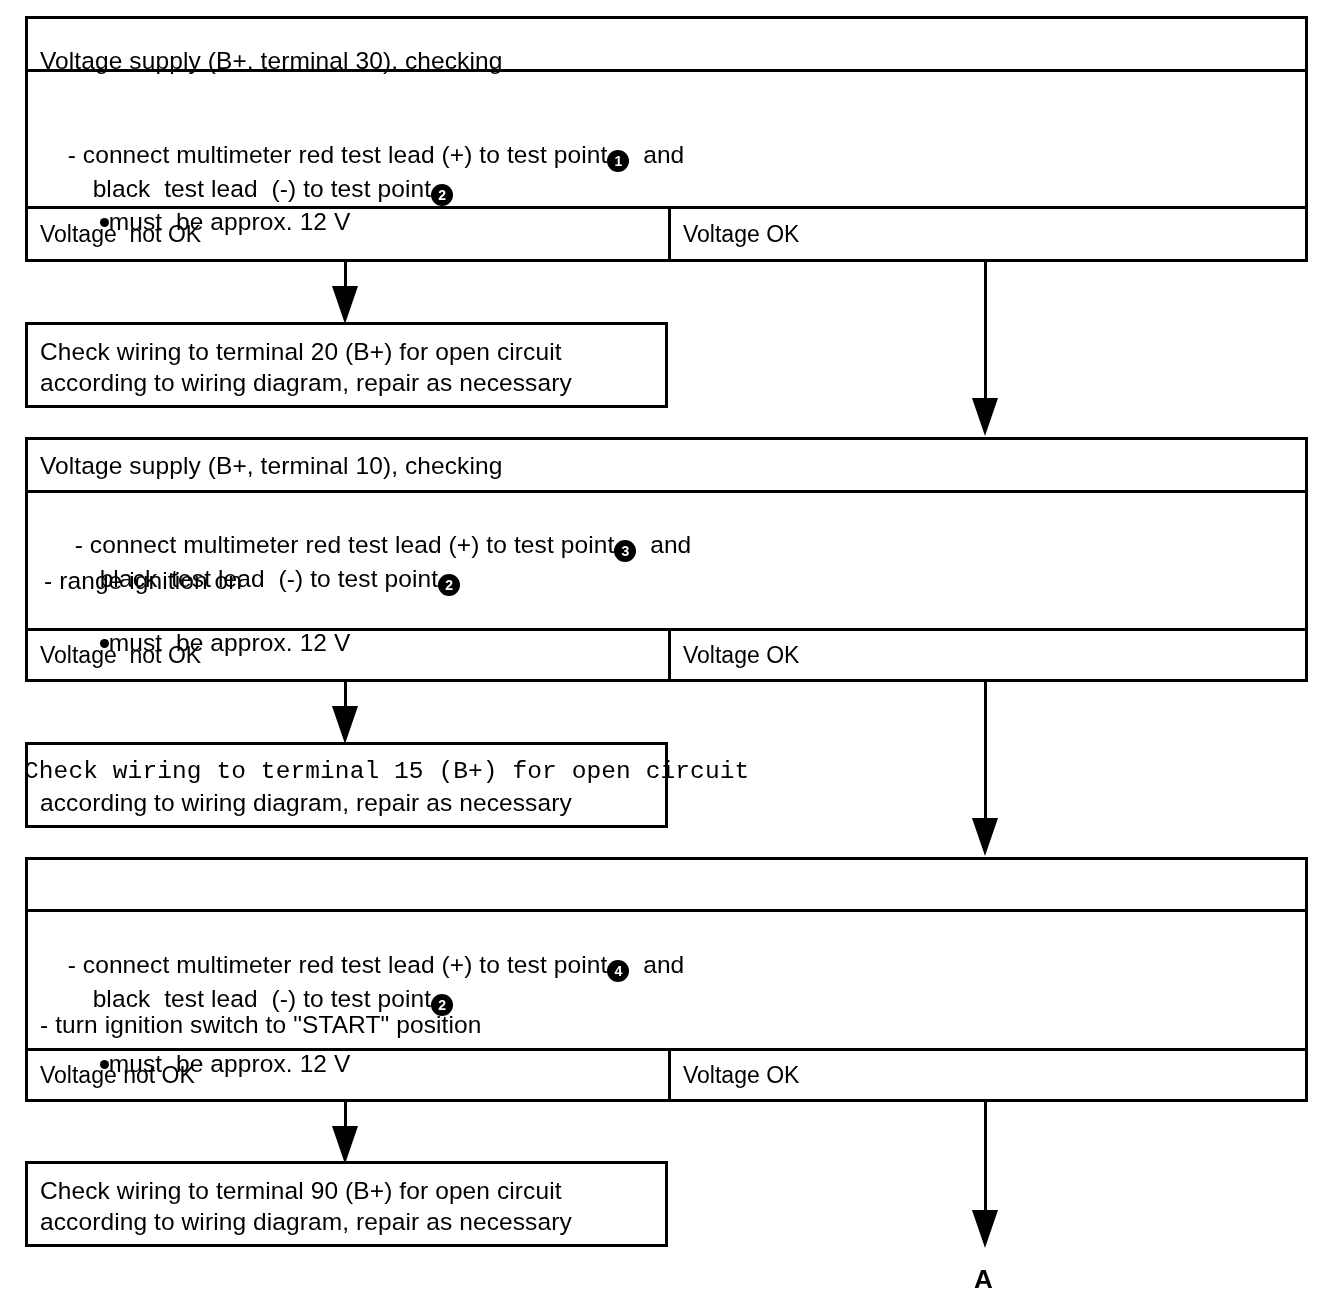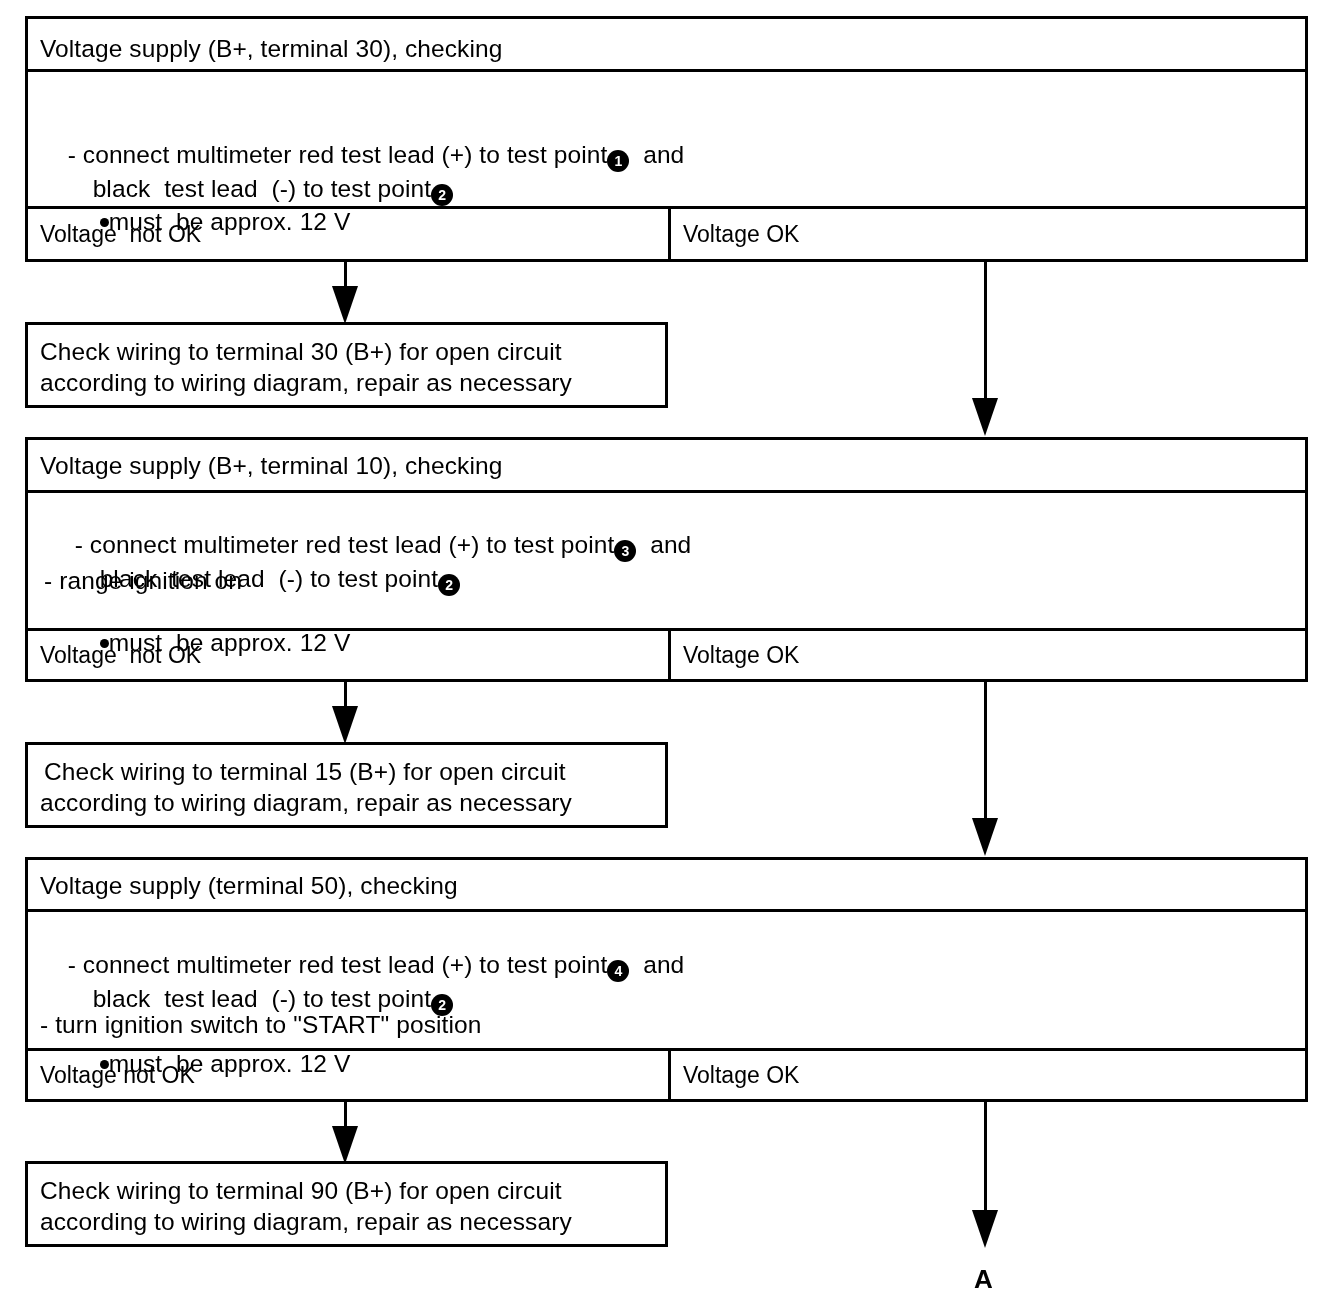--- a/index.html
+++ b/index.html
@@ -114,21 +114,21 @@
 <div class="stage">
 
   <div class="box" style="left:25px; top:16px; width:1283px; height:246px;"></div>
 
   <div class="hline" style="left:25px; top:69px; width:1283px;"></div>
 
   <div class="hline" style="left:25px; top:206px; width:1283px;"></div>
 
   <div class="vline" style="left:668px; top:206px; height:56px;"></div>
 
-  <div class="title-text" style="left:40px; top:34px;">Voltage supply (B+, terminal 30), checking</div>
+  <div class="title-text" style="left:40px; top:46px;">Voltage supply (B+, terminal 30), checking</div>
 
 
   <div class="body-text" style="left:40px; top:110px;">
     <span>- connect multimeter red test lead (+) to test point</span><span class="tp">1</span><span> &nbsp;<span>and</span></span>
   </div>
 
   <div class="body-text" style="left:65px; top:144px;">
     <span>black  test lead  (-) to test point</span><span class="tp">2</span>
   </div>
 
@@ -136,21 +136,21 @@
     <span class="dot"></span><span>must  be approx. 12 V</span>
   </div>
 
   <div class="small-head" style="left:40px; top:220px;">Voltage  not OK</div>
   <div class="small-head" style="left:683px; top:220px;">Voltage OK</div>
 
   <div class="arrow-shaft" style="left:344px; top:262px; height:36px;"></div>
   <div class="arrow-head" style="left:332px; top:286px;"></div>
 
   <div class="box" style="left:25px; top:322px; width:643px; height:86px;"></div>
-  <div class="body-text" style="left:40px; top:337px;">Check wiring to terminal 30 (B+) for open circuit</div>
+  <div class="body-text" style="left:40px; top:337px;">Check wiring to terminal 20 (B+) for open circuit</div>
   <div class="body-text" style="left:40px; top:368px;">according to wiring diagram, repair as necessary</div>
 
   <div class="arrow-shaft" style="left:984px; top:262px; height:138px;"></div>
   <div class="arrow-head" style="left:972px; top:398px;"></div>
 
   <div class="box" style="left:25px; top:437px; width:1283px; height:245px;"></div>
   <div class="hline" style="left:25px; top:490px; width:1283px;"></div>
   <div class="hline" style="left:25px; top:628px; width:1283px;"></div>
   <div class="vline" style="left:668px; top:628px; height:54px;"></div>
 
@@ -170,32 +170,31 @@
     <span class="dot"></span><span>must  be approx. 12 V</span>
   </div>
 
   <div class="small-head" style="left:40px; top:641px;">Voltage  not OK</div>
   <div class="small-head" style="left:683px; top:641px;">Voltage OK</div>
 
   <div class="arrow-shaft" style="left:344px; top:682px; height:36px;"></div>
   <div class="arrow-head" style="left:332px; top:706px;"></div>
 
   <div class="box" style="left:25px; top:742px; width:643px; height:86px;"></div>
-  <div class="body-text" style="left:44px; top:757px;">Check wiring to terminal 15 (B+) for open circuit</div>
+  <div class="body-text" style="left:24px; top:757px;font-family:Liberation Mono, monospace;">Check wiring to terminal 15 (B+) for open circuit</div>
   <div class="body-text" style="left:40px; top:788px;">according to wiring diagram, repair as necessary</div>
 
   <div class="arrow-shaft" style="left:984px; top:682px; height:138px;"></div>
   <div class="arrow-head" style="left:972px; top:818px;"></div>
 
   <div class="box" style="left:25px; top:857px; width:1283px; height:245px;"></div>
   <div class="hline" style="left:25px; top:909px; width:1283px;"></div>
   <div class="hline" style="left:25px; top:1048px; width:1283px;"></div>
   <div class="vline" style="left:668px; top:1048px; height:54px;"></div>
 
-  <div class="title-text" style="left:40px; top:871px;">Voltage supply (terminal 50), checking</div>
 
   <div class="body-text" style="left:40px; top:920px;">
     <span>- connect multimeter red test lead (+) to test point</span><span class="tp">4</span><span> &nbsp;<span>and</span></span>
   </div>
 
   <div class="body-text" style="left:65px; top:954px;">
     <span>black  test lead  (-) to test point</span><span class="tp">2</span>
   </div>
 
   <div class="body-text" style="left:40px; top:1010px;">- turn ignition switch to "START" position</div>

